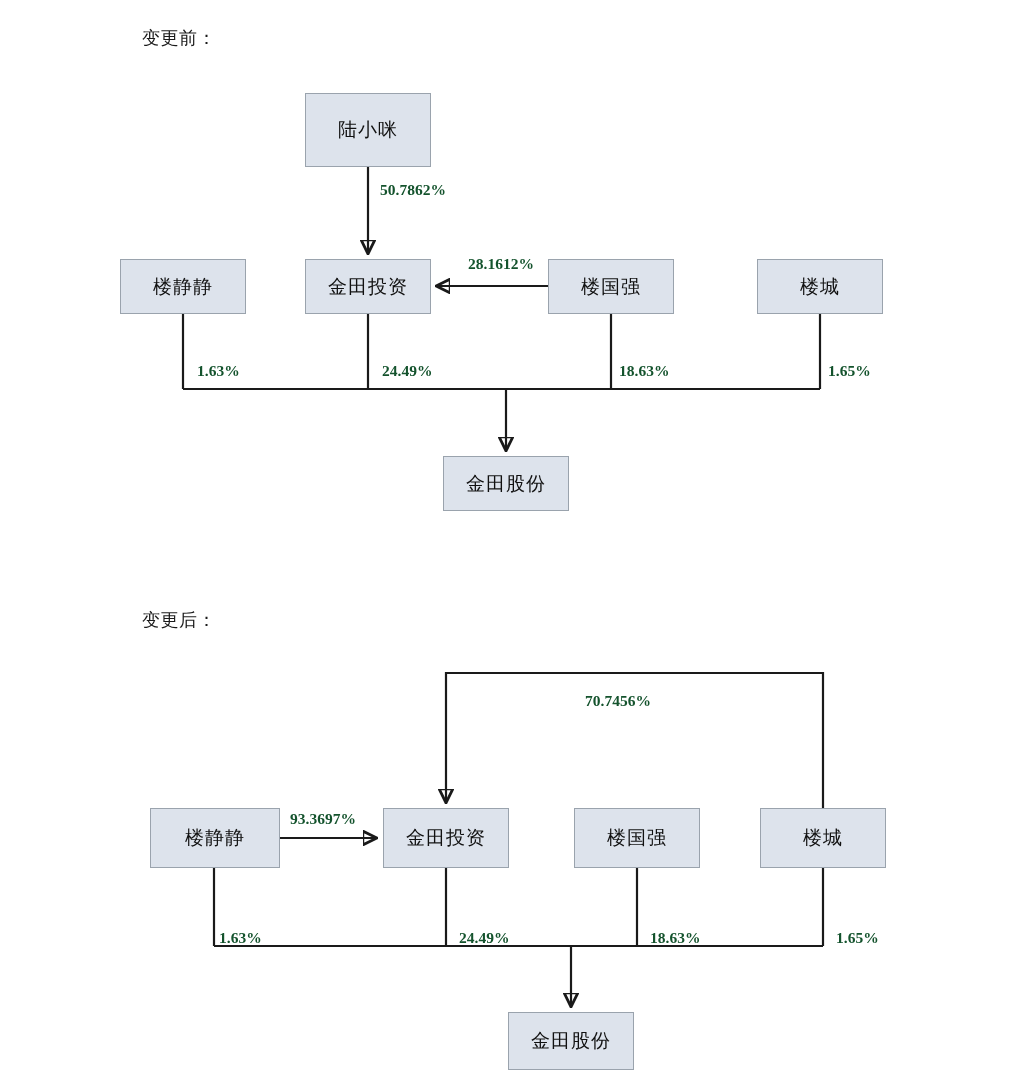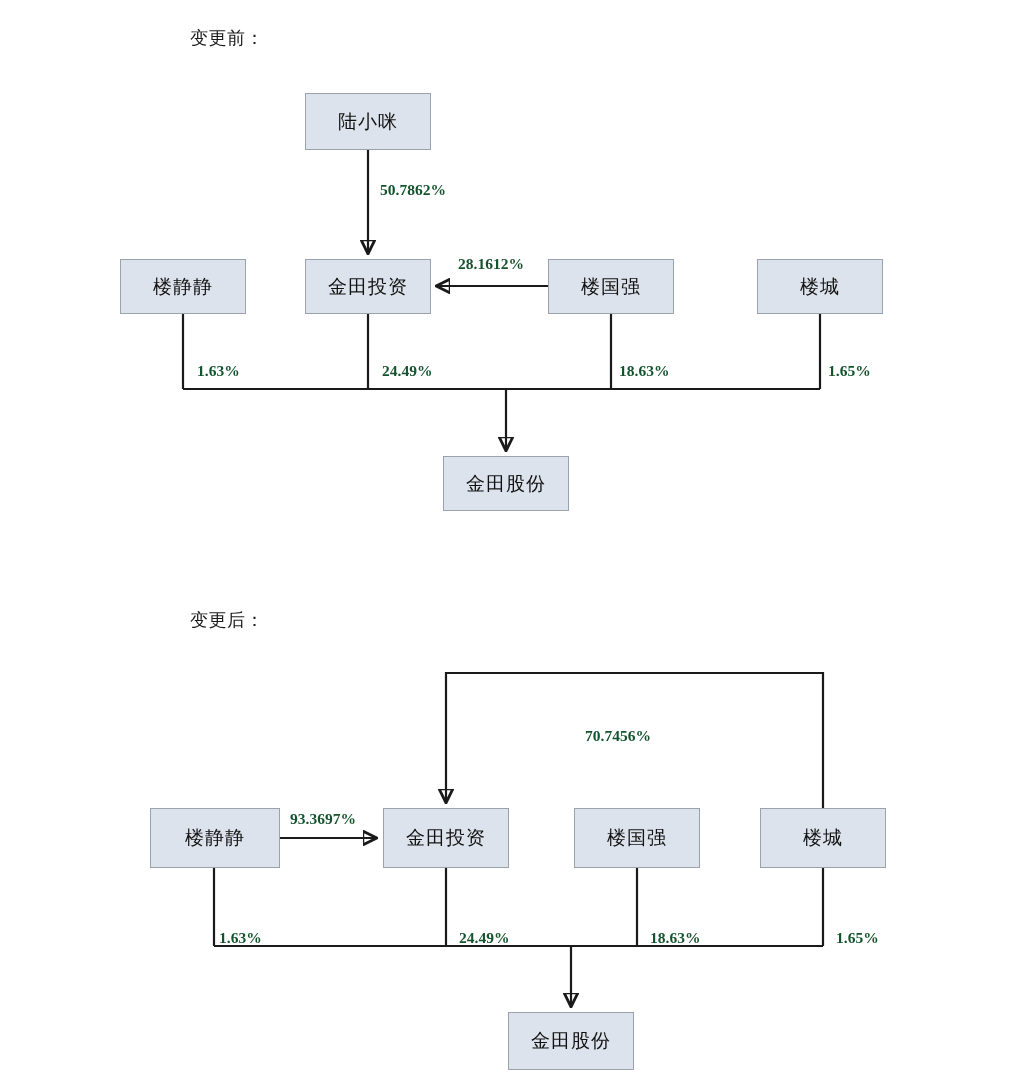--- a/index.html
+++ b/index.html
@@ -21,21 +21,20 @@
     left: 0; top: 0;
     width: 1024px;
     height: 1081px;
   }
   .section-label {
     position: absolute;
     font-size: 18px;
     letter-spacing: 0.5px;
     white-space: nowrap;
     color: #1a1a1a;
-    margin-left: 48px;
   }
   .node {
     position: absolute;
     box-sizing: border-box;
     background: #dde3ec;
     border: 1.4px solid #9aa3ad;
     display: flex;
     align-items: center;
     justify-content: center;
     font-size: 19px;
@@ -100,55 +99,55 @@
     <line x1="214" y1="868" x2="214" y2="946"></line>
     <line x1="446" y1="868" x2="446" y2="946"></line>
     <line x1="637" y1="868" x2="637" y2="946"></line>
     <line x1="823" y1="868" x2="823" y2="946"></line>
 
     <line x1="214" y1="946" x2="823" y2="946"></line>
 
     <line x1="571" y1="946" x2="571" y2="1005" marker-end="url(#arrow)"></line>
   </svg>
 
-  <div class="node" style="left:305px; top:93px; width:126px; height:57px;text-align:center;">陆小咪</div>
+  <div class="node" style="left:305px; top:93px; width:126px; height:74px;text-align:center;">陆小咪</div>
 
   <div class="node" style="left:120px; top:259px; width:126px; height:55px;">楼静静</div>
 
   <div class="node" style="left:305px; top:259px; width:126px; height:55px;">金田投资</div>
 
   <div class="node" style="left:548px; top:259px; width:126px; height:55px;">楼国强</div>
 
   <div class="node" style="left:757px; top:259px; width:126px; height:55px;">楼城</div>
 
   <div class="node" style="left:443px; top:456px; width:126px; height:55px;">金田股份</div>
 
   <div class="edge-label" style="left:380px; top:181px;">50.7862%</div>
 
-  <div class="edge-label" style="left:458px; top:255px;">28.1612%</div>
+  <div class="edge-label" style="left:468px; top:255px;">28.1612%</div>
 
   <div class="edge-label" style="left:197px; top:362px;">1.63%</div>
 
   <div class="edge-label" style="left:382px; top:362px;">24.49%</div>
 
   <div class="edge-label" style="left:619px; top:362px;">18.63%</div>
 
   <div class="edge-label" style="left:828px; top:362px;">1.65%</div>
 
   <div class="node" style="left:150px; top:808px; width:130px; height:60px;">楼静静</div>
 
   <div class="node" style="left:383px; top:808px; width:126px; height:60px;">金田投资</div>
 
   <div class="node" style="left:574px; top:808px; width:126px; height:60px;">楼国强</div>
 
   <div class="node" style="left:760px; top:808px; width:126px; height:60px;">楼城</div>
 
   <div class="node" style="left:508px; top:1012px; width:126px; height:58px;">金田股份</div>
 
-  <div class="edge-label" style="left:585px; top:692px;margin-top:35px;">70.7456%</div>
+  <div class="edge-label" style="left:585px; top:692px;">70.7456%</div>
 
   <div class="edge-label" style="left:290px; top:810px;">93.3697%</div>
 
   <div class="edge-label" style="left:219px; top:929px;">1.63%</div>
 
   <div class="edge-label" style="left:459px; top:929px;">24.49%</div>
 
   <div class="edge-label" style="left:650px; top:929px;">18.63%</div>
 
   <div class="edge-label" style="left:836px; top:929px;">1.65%</div>

